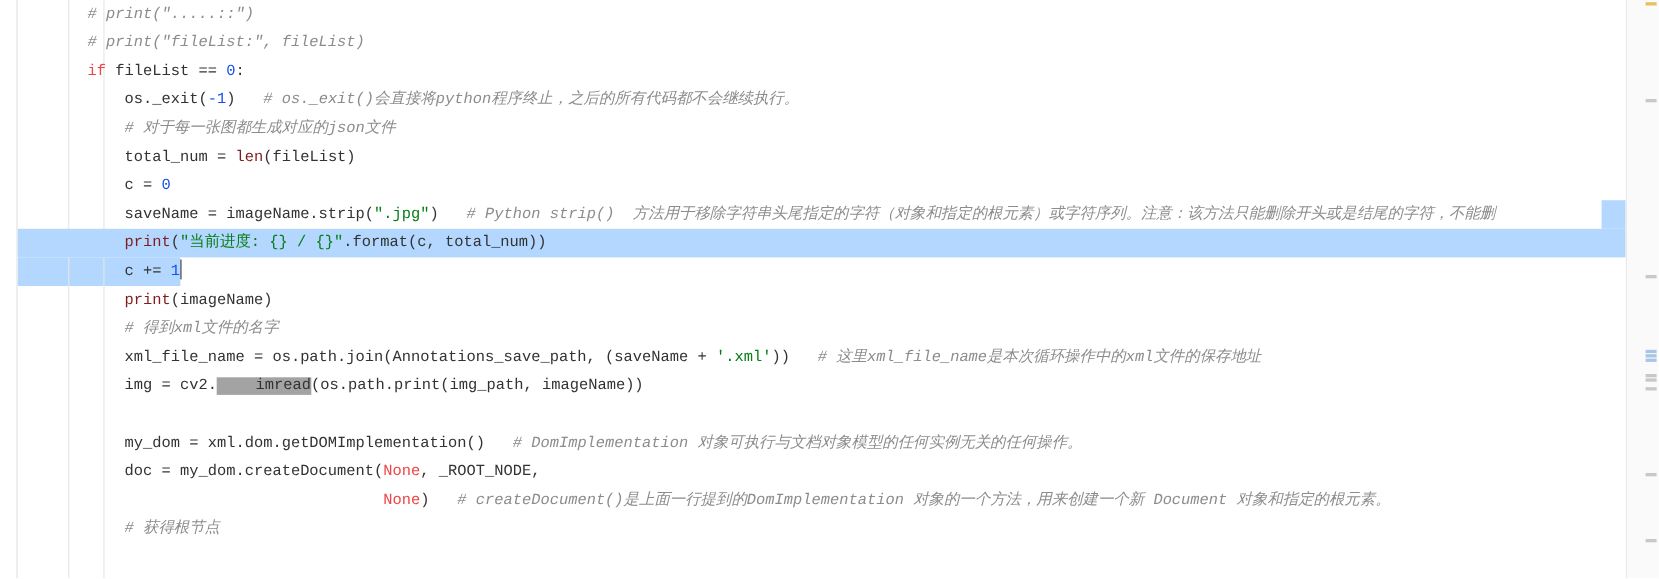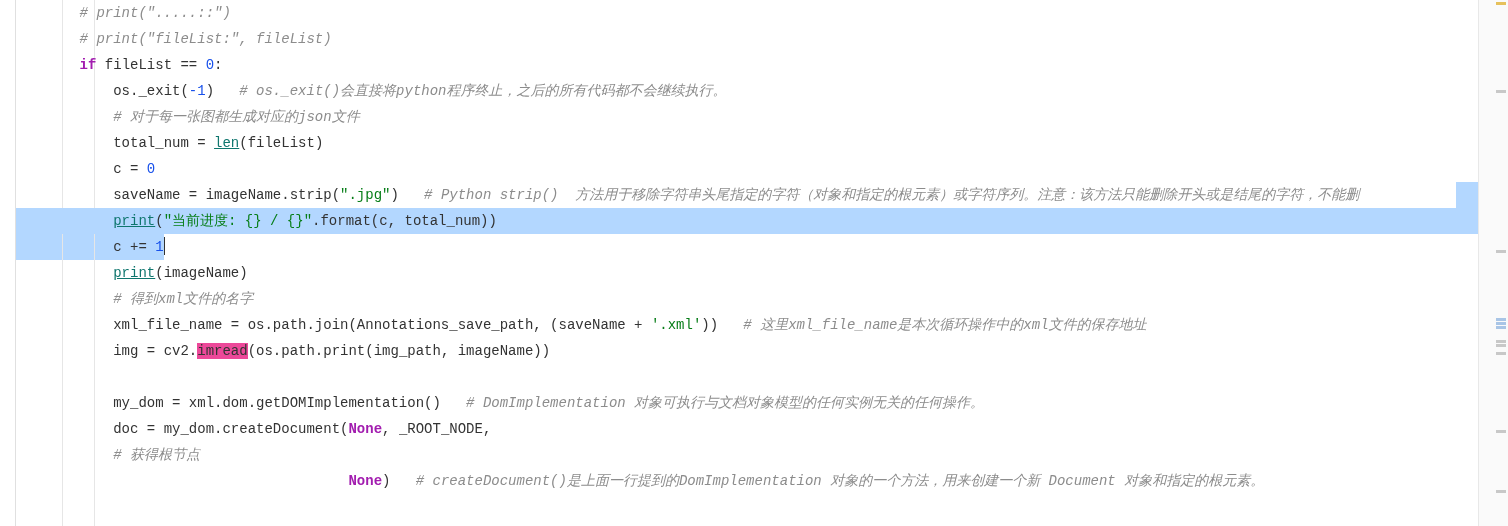--- a/index.html
+++ b/index.html
@@ -48,26 +48,26 @@
   .line.selected {
     background: #b3d7ff;
   }
   .sel-bg {
     position: absolute;
     top: 0;
     height: 26px;
     background: #b3d7ff;
     z-index: -1;
   }
-  .kw { color: #a21caf; font-weight: 700; }
+  .kw { color: #ef4444; font-weight: 400; }
   .num { color: #1750eb; }
   .str { color: #067d17; }
   .cmt { color: #8c8c8c; font-style: italic; }
-  .builtin { color: #0f766e; text-decoration: underline; }
-  .highlight { background: #ec4899; }
+  .builtin { color: #7f1d1d; }
+  .highlight { background: #a3a3a3; padding-left: 35px; }
   .caret {
     display: inline-block;
     width: 1px;
     height: 18px;
     background: #333;
     vertical-align: middle;
     position: relative;
     top: -1px;
   }
   .vguide {
@@ -122,22 +122,22 @@
       <div class="line mod"><div class="sel-bg" style="left: 1440px; right: 0px;"></div><span><span>        </span><span>saveName = imageName.strip(</span><span class="str">".jpg"</span><span>)   </span><span class="cmt"># Python strip()</span><span class="cmt">  方法用于移除字符串头尾指定的字符（对象和指定的根元素）或字符序列。注意：该方法只能删除开头或是结尾的字符，不能删</span></span></div>
       <div class="line mod selected"><span><span>        </span><span class="builtin">print</span><span>(</span><span class="str">"当前进度: {} / {}"</span><span>.format(c, total_num))</span></span></div>
       <div class="line mod"><div class="sel-bg" style="left: 0px; width: 147.6px;"></div><span><span>        </span><span>c += </span><span class="num">1</span><span class="caret"></span></span></div>
       <div class="line"><span><span>        </span><span class="builtin">print</span><span>(imageName)</span></span></div>
       <div class="line"><span><span>        </span><span class="cmt"># 得到xml文件的名字</span></span></div>
       <div class="line"><span><span>        </span><span>xml_file_name = os.path.join(Annotations_save_path, (saveName + </span><span class="str">'.xml'</span><span>))   </span><span class="cmt"># 这里xml_file_name是本次循环操作中的xml文件的保存地址</span></span></div>
       <div class="line"><span><span>        </span><span>img = cv2.</span><span class="highlight">imread</span><span>(os.path.print(img_path, imageName))</span></span></div>
       <div class="line"><span><span>        </span></span></div>
       <div class="line"><span><span>        </span><span>my_dom = xml.dom.getDOMImplementation()   </span><span class="cmt"># DomImplementation 对象可执行与文档对象模型的任何实例无关的任何操作。</span></span></div>
       <div class="line"><span><span>        </span><span>doc = my_dom.createDocument(</span><span class="kw">None</span><span>, _ROOT_NODE,</span></span></div>
+      <div class="line"><span><span>        </span><span>                            </span><span class="kw">None</span><span>)   </span><span class="cmt"># createDocument()是上面一行提到的DomImplementation 对象的一个方法，用来创建一个新 Document 对象和指定的根元素。</span></span></div>
       <div class="line"><span><span>        </span><span class="cmt"># 获得根节点</span></span></div>
-      <div class="line"><span><span>        </span><span>                            </span><span class="kw">None</span><span>)   </span><span class="cmt"># createDocument()是上面一行提到的DomImplementation 对象的一个方法，用来创建一个新 Document 对象和指定的根元素。</span></span></div>
     </div>
 </div>
 
 <div class="minimap" id="minimap">
   <div class="scrollbar-track"></div>
 <div class="mm-mark mm-yellow" style="top: 2px;"></div>
     <div class="mm-mark mm-gray" style="top: 90px;"></div>
     <div class="mm-mark mm-gray" style="top: 250px;"></div>
     <div class="mm-mark mm-blue" style="top: 318px;"></div>
     <div class="mm-mark mm-blue" style="top: 322px;"></div>

